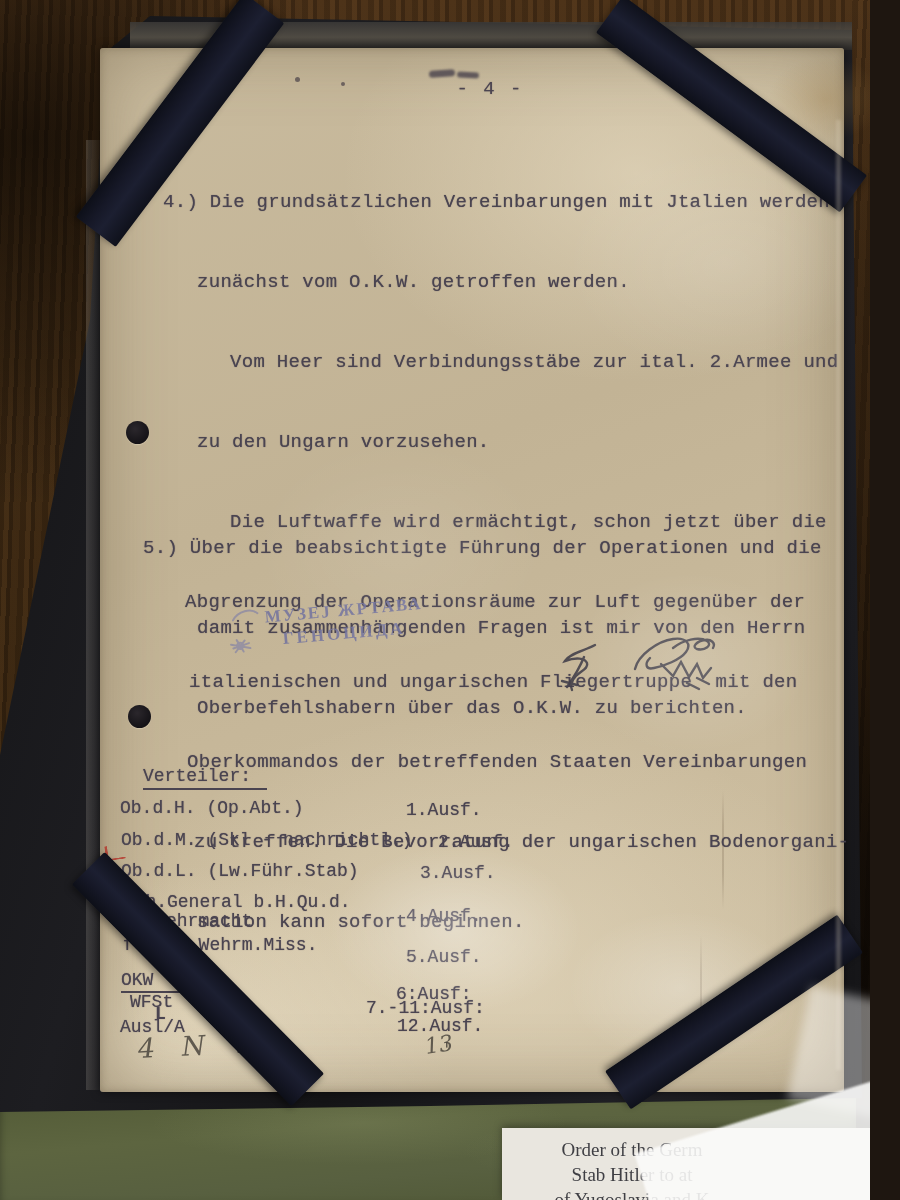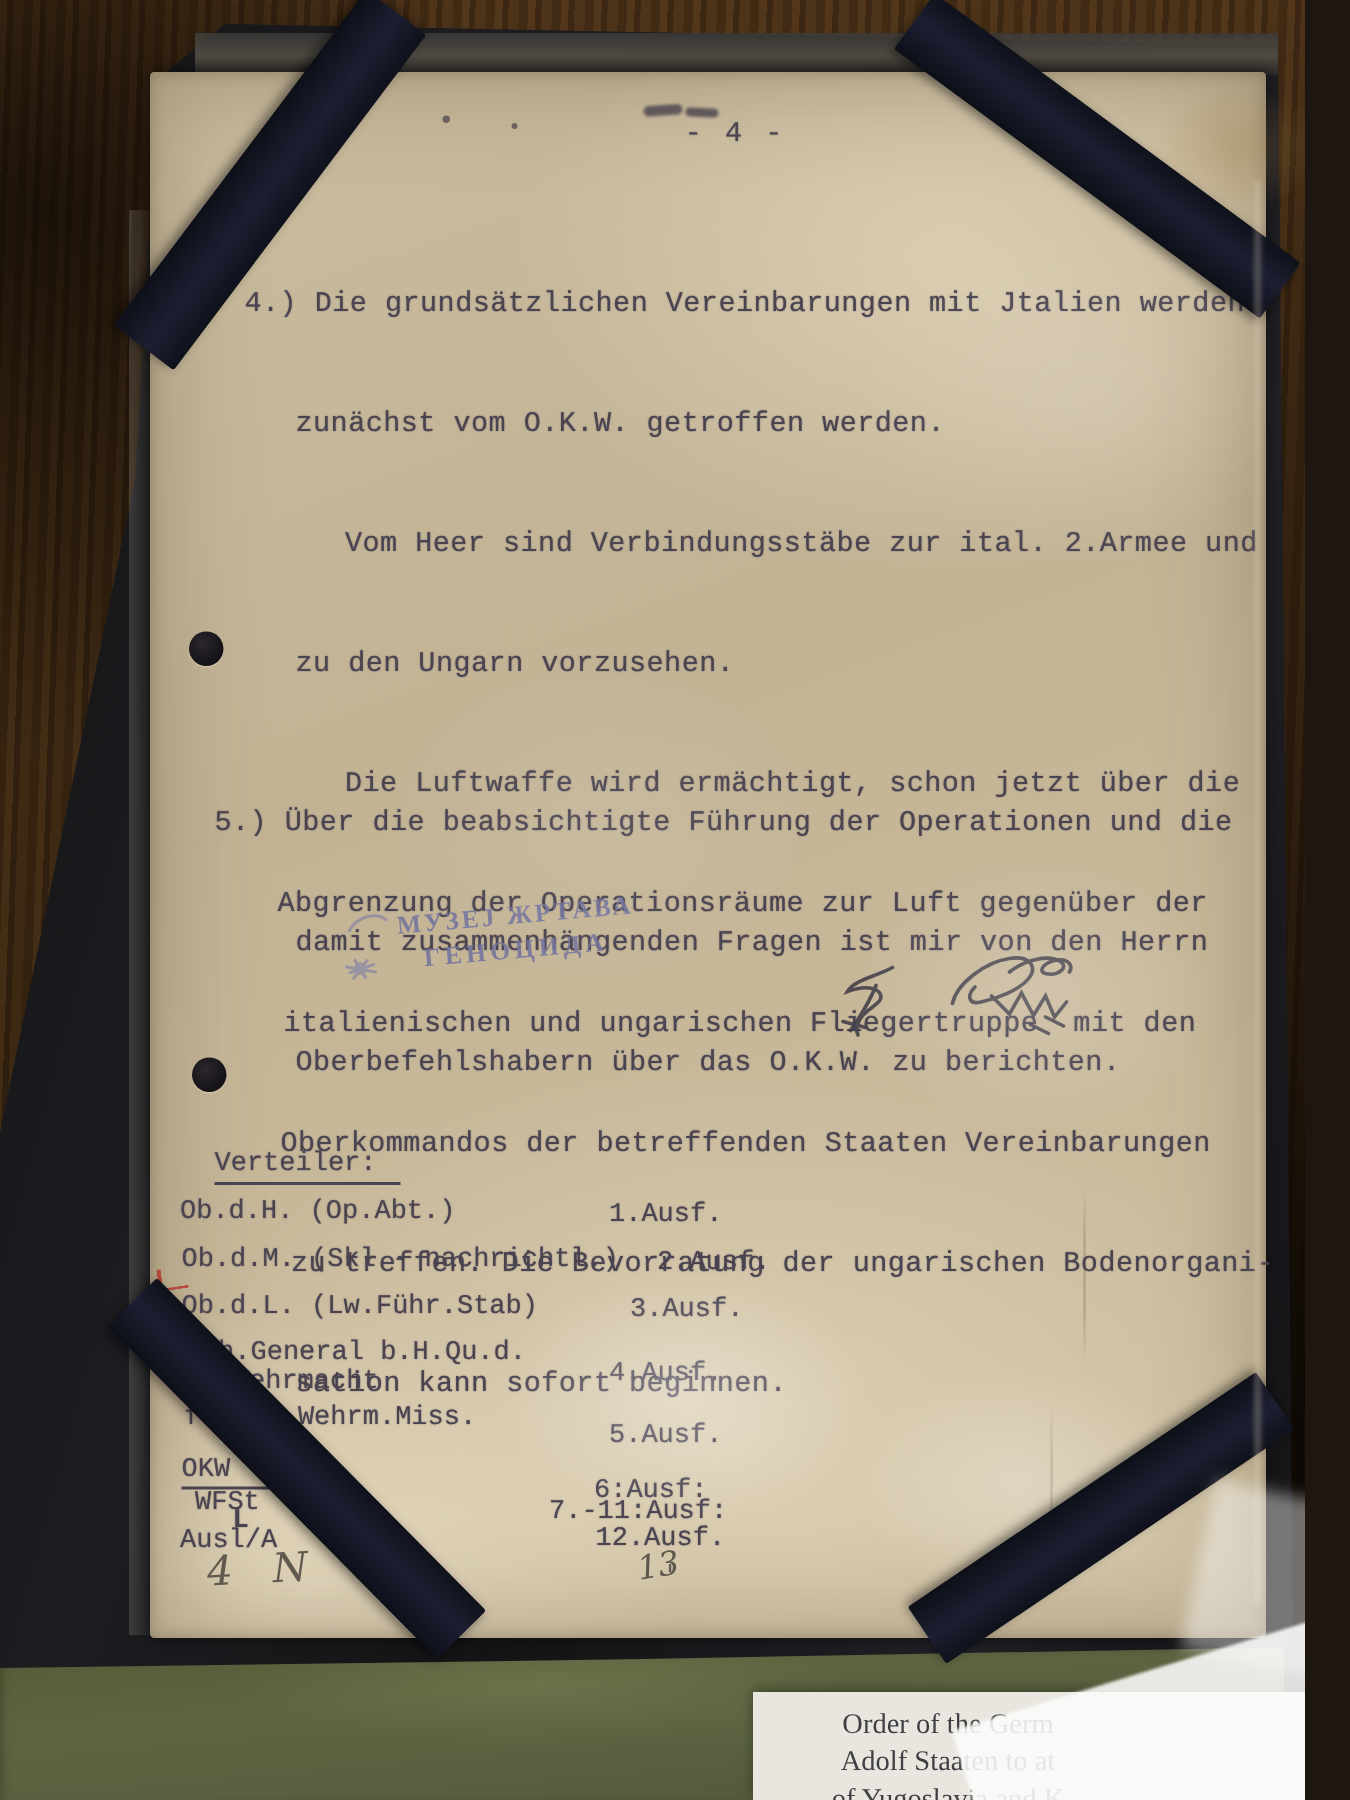--- a/index.html
+++ b/index.html
@@ -235,21 +235,21 @@
   </div>
 
   <div class="strap" style="left:40px;top:95px;width:280px;height:50px;transform:rotate(127deg);"></div>
   <div class="strap" style="left:580px;top:81px;width:303px;height:46px;transform:rotate(36.4deg);"></div>
   <div class="strap" style="left:42px;top:956px;width:312px;height:46px;transform:rotate(45.3deg);"></div>
   <div class="strap" style="left:594px;top:989px;width:280px;height:46px;transform:rotate(146deg);"></div>
 
   <div class="caption">
     <div class="cin">
       <div>Order of the Germ</div>
-      <div>Adolf Staaten to at</div>
+      <div>Stab Hitler to at</div>
       <div>of Yugoslavia and K</div>
     </div>
   </div>
 
   <div class="glare g-edge"></div>
   <div class="glare g-corner"></div>
   <div class="glare g-label"></div>
 
 </div>
 

